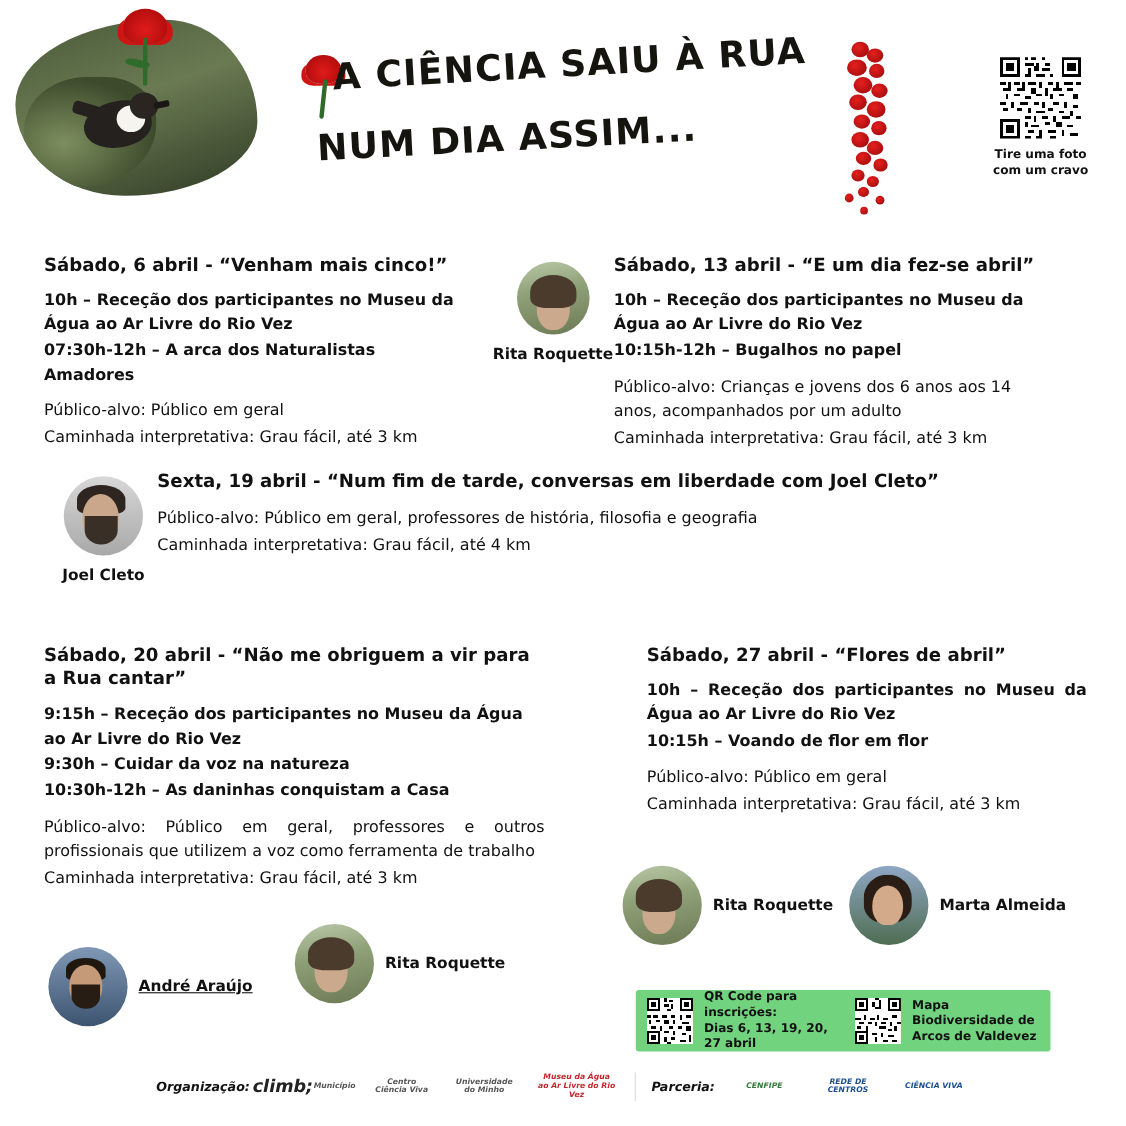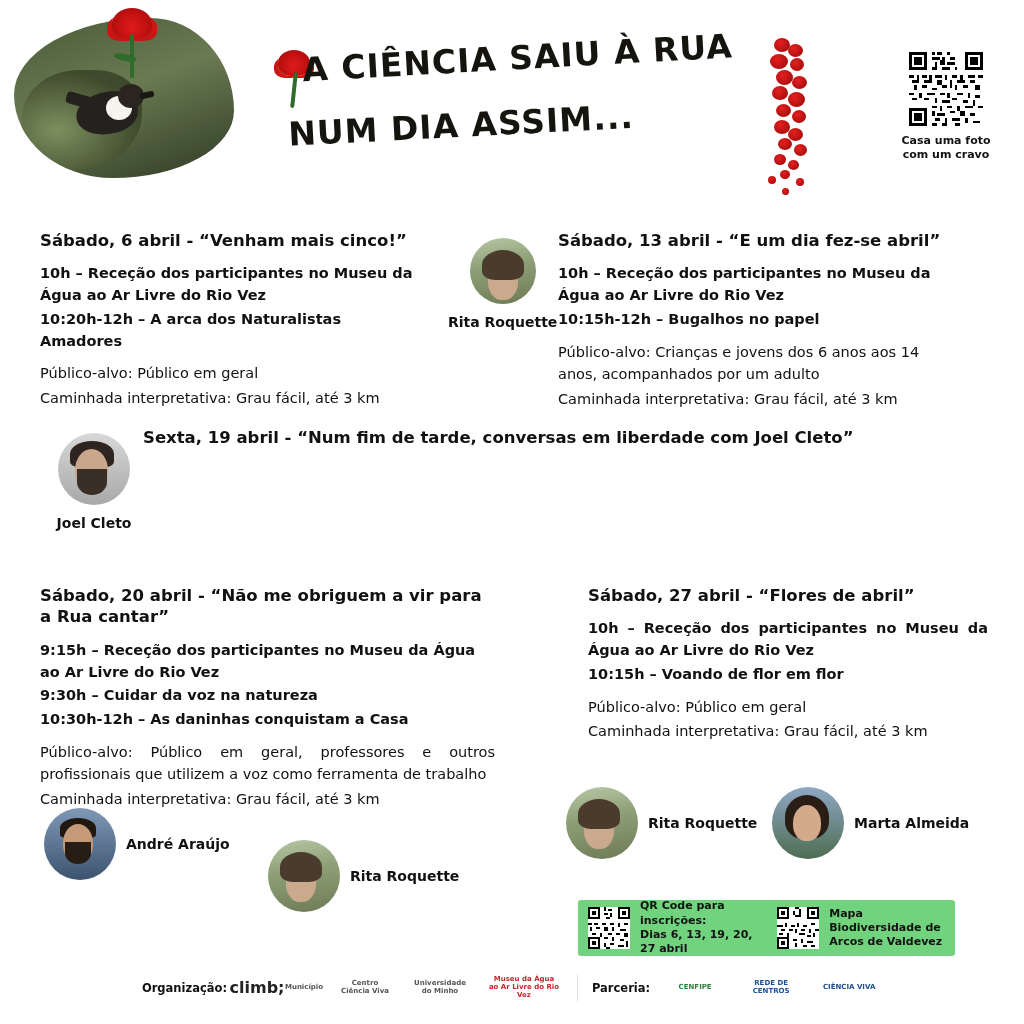--- a/index.html
+++ b/index.html
@@ -193,21 +193,21 @@
     position:absolute; left:578px; top:900px; width:377px; height:56px;
     background:#72d37f; border-radius:3px;
     display:flex; align-items:center; padding:0 10px; gap:10px;
   }
   .qr-panel .mini { width:42px; height:42px; flex:0 0 42px; }
   .qr-panel .txt { font-size:11px; font-weight:bold; line-height:1.3; color:#111; }
 
   
   .footer {
     position:absolute; left:0; bottom:12px; width:1024px; height:48px;
-    display:flex; align-items:center; justify-content:center; gap:14px;
+    display:flex; align-items:center; justify-content:center; gap:14px;font-style:italic;
   }
   .foot-label { font-size:11.5px; font-weight:bold; color:#111; }
   .logo {
     height:34px; display:flex; align-items:center; justify-content:center;
     font-size:7px; font-weight:bold; text-align:center; color:#333;
     line-height:1.1; padding:2px 3px;
   }
   .logo.l1 { width:32px; background:#ffffff; color:#222; border:0; }
   .logo.gray { color:#555; }
   .logo .glyph { font-size:16px; display:block; }
@@ -352,33 +352,33 @@
             <rect x="17" y="26" width="3" height="1"></rect>
           <rect x="22" y="26" width="1" height="2"></rect>
             <rect x="25" y="27" width="3" height="1"></rect>
           <rect x="9" y="28" width="2" height="1"></rect>
             <rect x="13" y="28" width="2" height="1"></rect>
             <rect x="18" y="28" width="2" height="1"></rect>
         </g>
       </svg>
     </div>
     <div class="qr-cap">
-      <div>Casa uma foto</div>
+      <div>Tire uma foto</div>
       <div>com um cravo</div>
     </div>
   </div>
 </div>
 
 <div class="content">
 
   <div class="ev" style="left:40px; top:15px; width:385px;">
     <h3>Sábado, 6 abril - “Venham mais cinco!”</h3>
     <div class="times">
       <div>10h – Receção dos participantes no Museu da Água ao Ar Livre do Rio Vez</div>
-      <div>10:20h-12h – A arca dos Naturalistas Amadores</div>
+      <div>07:30h-12h – A arca dos Naturalistas Amadores</div>
     </div>
     <div class="meta">
       <p><span class="lbl">Público-alvo:</span><span> Público em geral</span></p>
       <p><span class="lbl">Caminhada interpretativa:</span><span> Grau fácil, até 3 km</span></p>
     </div>
   </div>
 
   <div class="person" style="position:absolute; left:448px; top:23px;">
     <span class="avatar av-rita"></span>
     <div class="pname">Rita Roquette</div>
@@ -398,36 +398,40 @@
 
   <div class="person" style="position:absolute; left:46px; top:218px; width:96px;">
     <span class="avatar big av-joel">
       <span class="hair"></span><span class="face"></span><span class="beard"></span>
     </span>
     <div class="pname">Joel Cleto</div>
   </div>
 
   <div class="ev" style="left:143px; top:212px; width:720px;">
     <h3>Sexta, 19 abril - “Num fim de tarde, conversas em liberdade com Joel Cleto”</h3>
+    <div class="meta">
+      <p><span class="lbl">Público-alvo:</span><span> Público em geral, professores de história, filosofia e geografia</span></p>
+      <p><span class="lbl">Caminhada interpretativa:</span><span> Grau fácil, até 4 km</span></p>
+    </div>
   </div>
 
   <div class="ev" style="left:40px; top:370px; width:455px;">
     <h3>Sábado, 20 abril - “Não me obriguem a vir para a Rua cantar”</h3>
     <div class="times">
       <div>9:15h – Receção dos participantes no Museu da Água ao Ar Livre do Rio Vez</div>
       <div>9:30h – Cuidar da voz na natureza</div>
       <div>10:30h-12h – As daninhas conquistam a Casa</div>
     </div>
     <div class="meta just">
       <p><span class="lbl">Público-alvo:</span><span> Público em geral, professores e outros profissionais que utilizem a voz como ferramenta de trabalho</span></p>
       <p><span class="lbl">Caminhada interpretativa:</span><span> Grau fácil, até 3 km</span></p>
     </div>
   </div>
 
-  <div class="person-row" style="position:absolute; left:44px; top:593px;">
+  <div class="person-row" style="position:absolute; left:44px; top:646px;text-decoration:underline;">
     <span class="avatar big av-andre">
       <span class="hair"></span>
         <span class="face"></span>
         <span class="beard"></span>
     </span>
     <div class="pname">André Araújo</div>
   </div>
   <div class="person-row" style="position:absolute; left:268px; top:625px;">
     <span class="avatar big av-rita"></span>
     <div class="pname">Rita Roquette</div>

